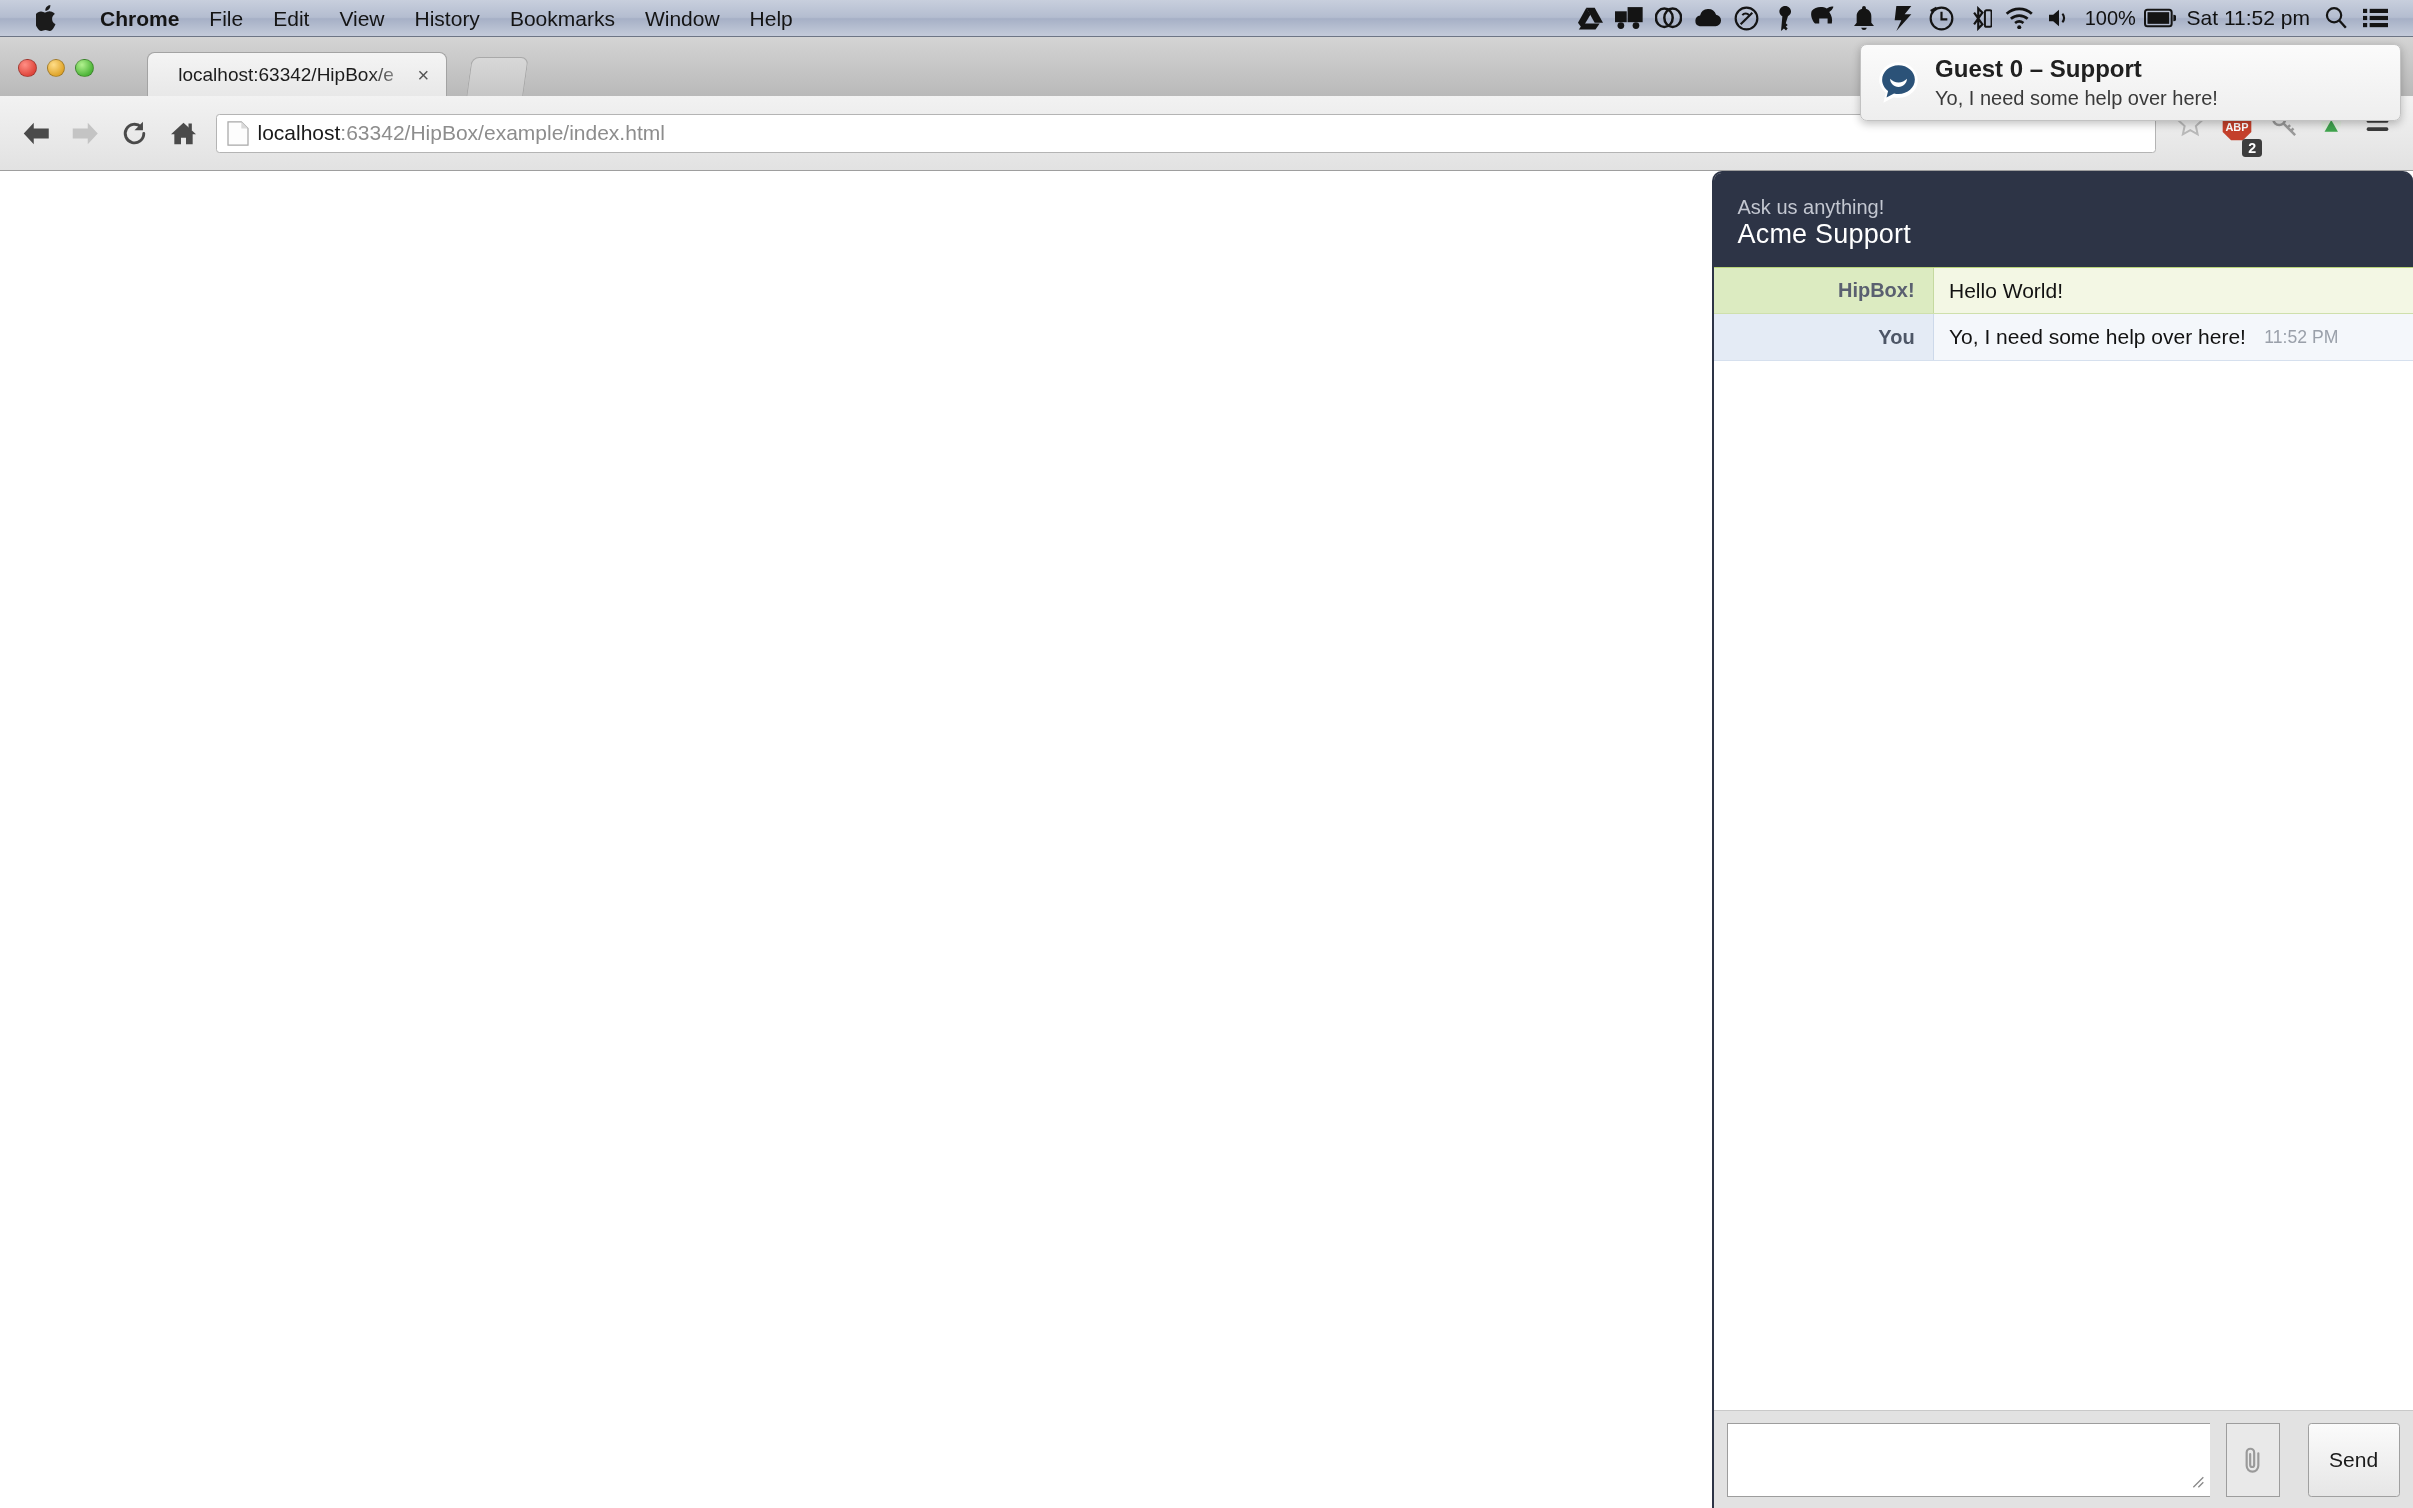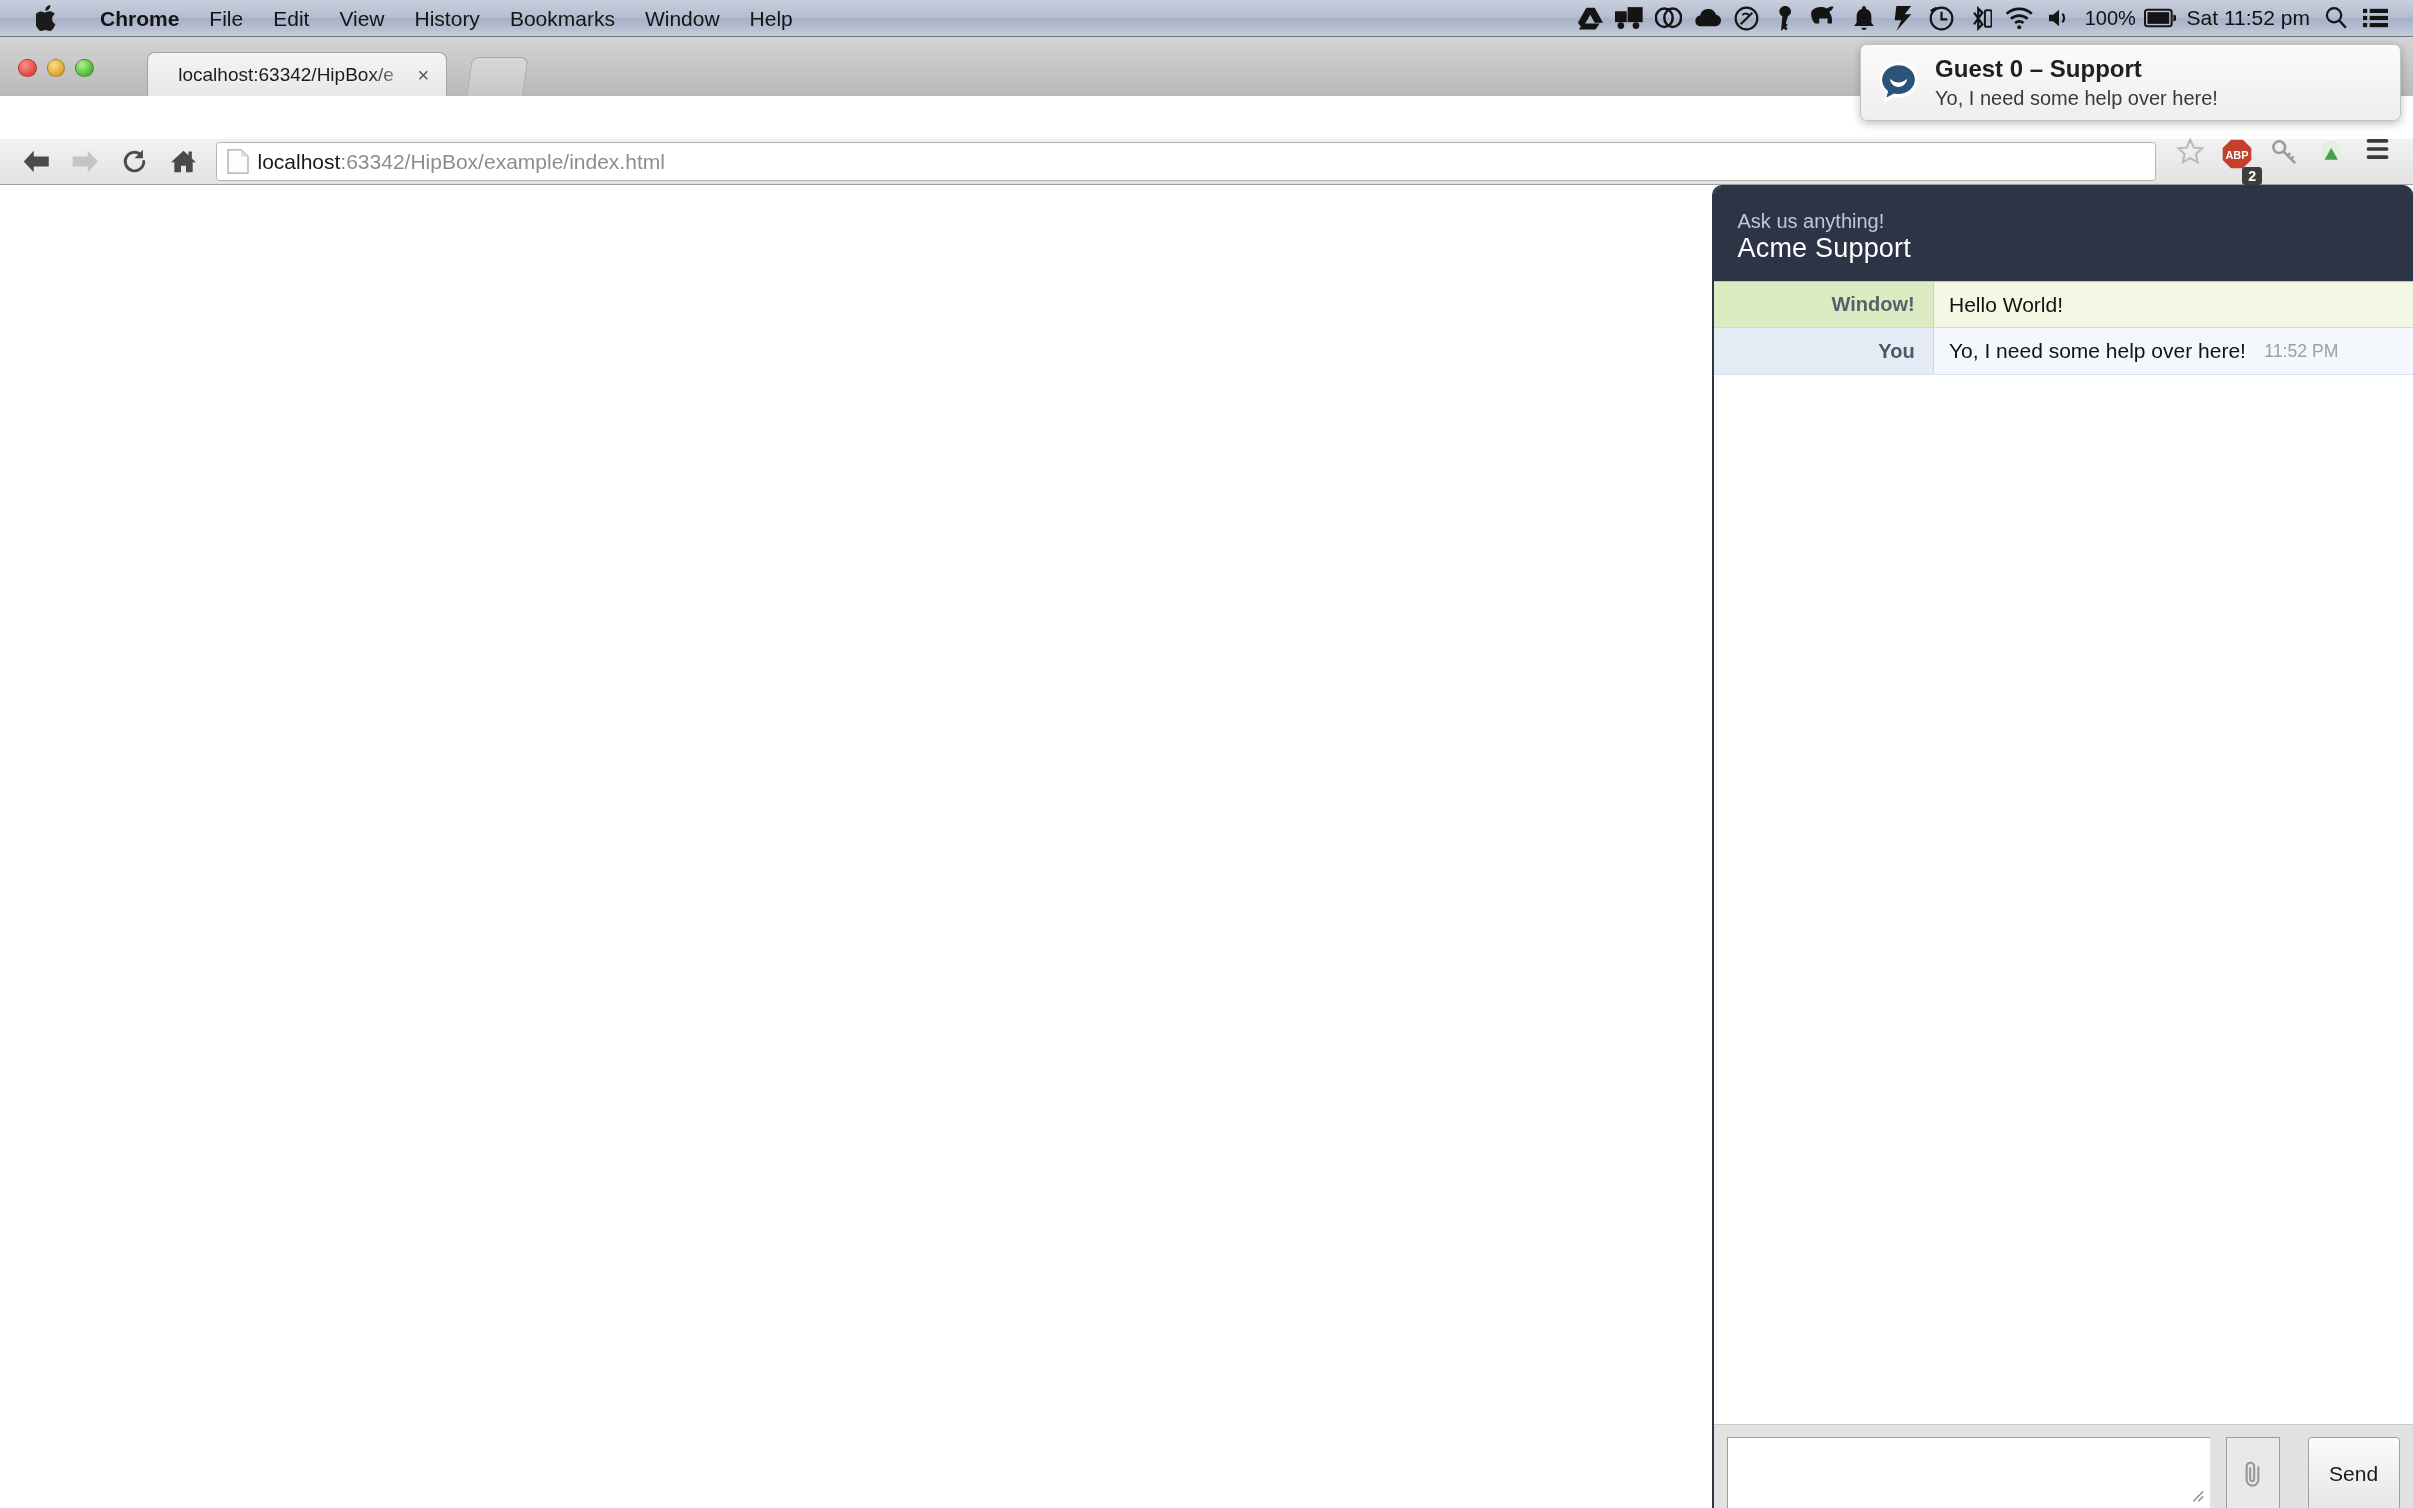--- a/index.html
+++ b/index.html
@@ -99,24 +99,24 @@
     position: absolute; left: 469px; top: 20px;
     width: 57px; height: 39px;
     background: linear-gradient(to bottom, #d8d8d8, #c6c6c6);
     border: 0.8px solid #a9a9a9; border-bottom: none;
     border-radius: 7.5px 7.5px 0 0;
     transform: skewX(-8deg);
   }
 
   
   #toolbar {
-    position: relative; height: 46px;
+    position: relative; height: 75px;
     background: linear-gradient(to bottom, #f2f2f2 0%, #e2e2e2 100%);
     border-bottom: 0.8px solid #9e9e9e;
-    display: flex; align-items: center; padding: 0 11.7px; margin-top: 43px;
+    display: flex; align-items: center; padding: 0 11.7px;
   }
   .nav-btn {
     width: 49px; height: 49px; display: flex;
     align-items: center; justify-content: center;
     flex: none;
   }
   #omnibox {
     flex: 1; height: 39px; margin: 0 10px 0 8.4px;
     background: #ffffff; border: 0.8px solid #b4b4b4;
     border-radius: 3.4px; display: flex; align-items: center;
@@ -445,21 +445,21 @@
 
     <div id="chat-widget">
 
       <div id="chat-header">
         <div id="chat-subtitle">Ask us anything!</div>
         <div id="chat-title">Acme Support</div>
       </div>
 
       <div id="chat-messages">
         <div class="msg-row welcome">
-          <div class="msg-author">Window!</div>
+          <div class="msg-author">HipBox!</div>
           <div class="msg-body">
             <span>Hello World!</span>
             <span class="msg-time"></span>
           </div>
         </div>
         <div class="msg-row you">
           <div class="msg-author">You</div>
           <div class="msg-body">
             <span>Yo, I need some help over here!</span>
             <span class="msg-time">11:52 PM</span>

